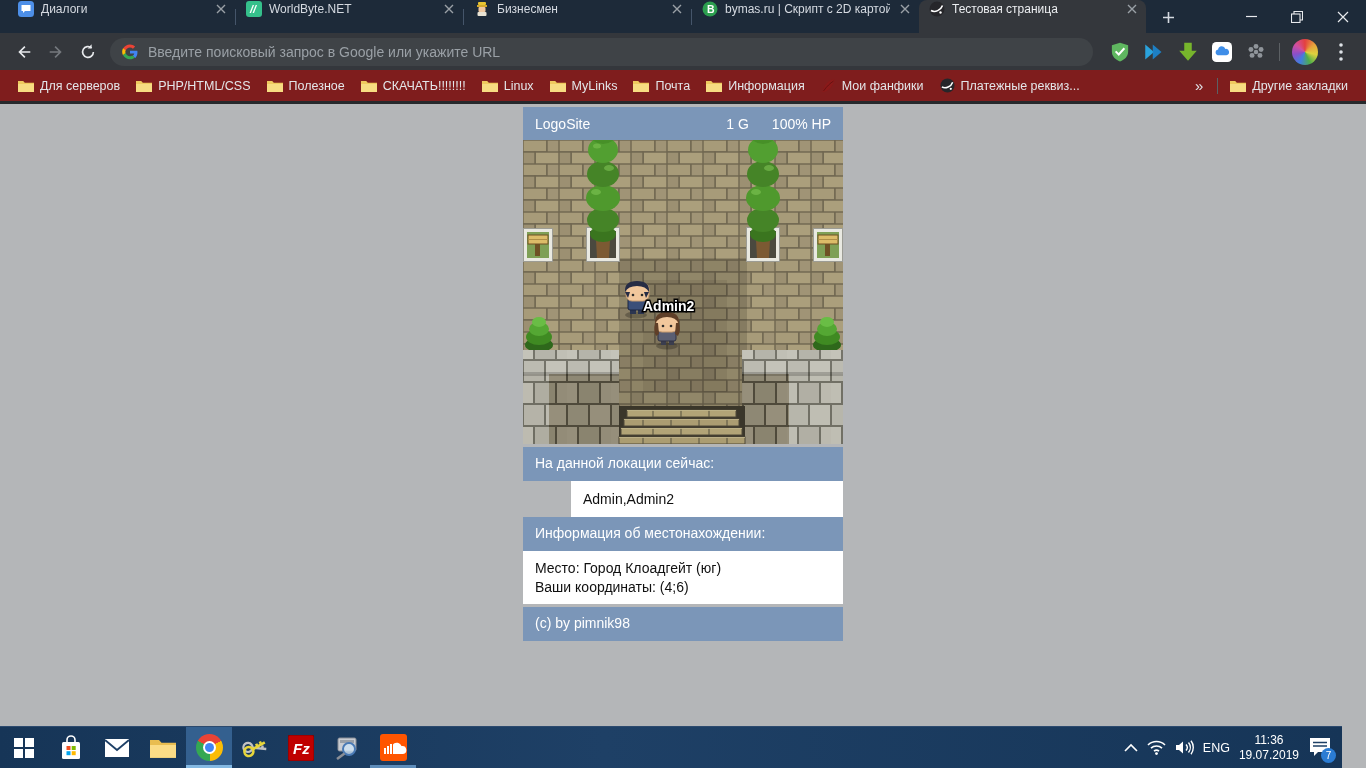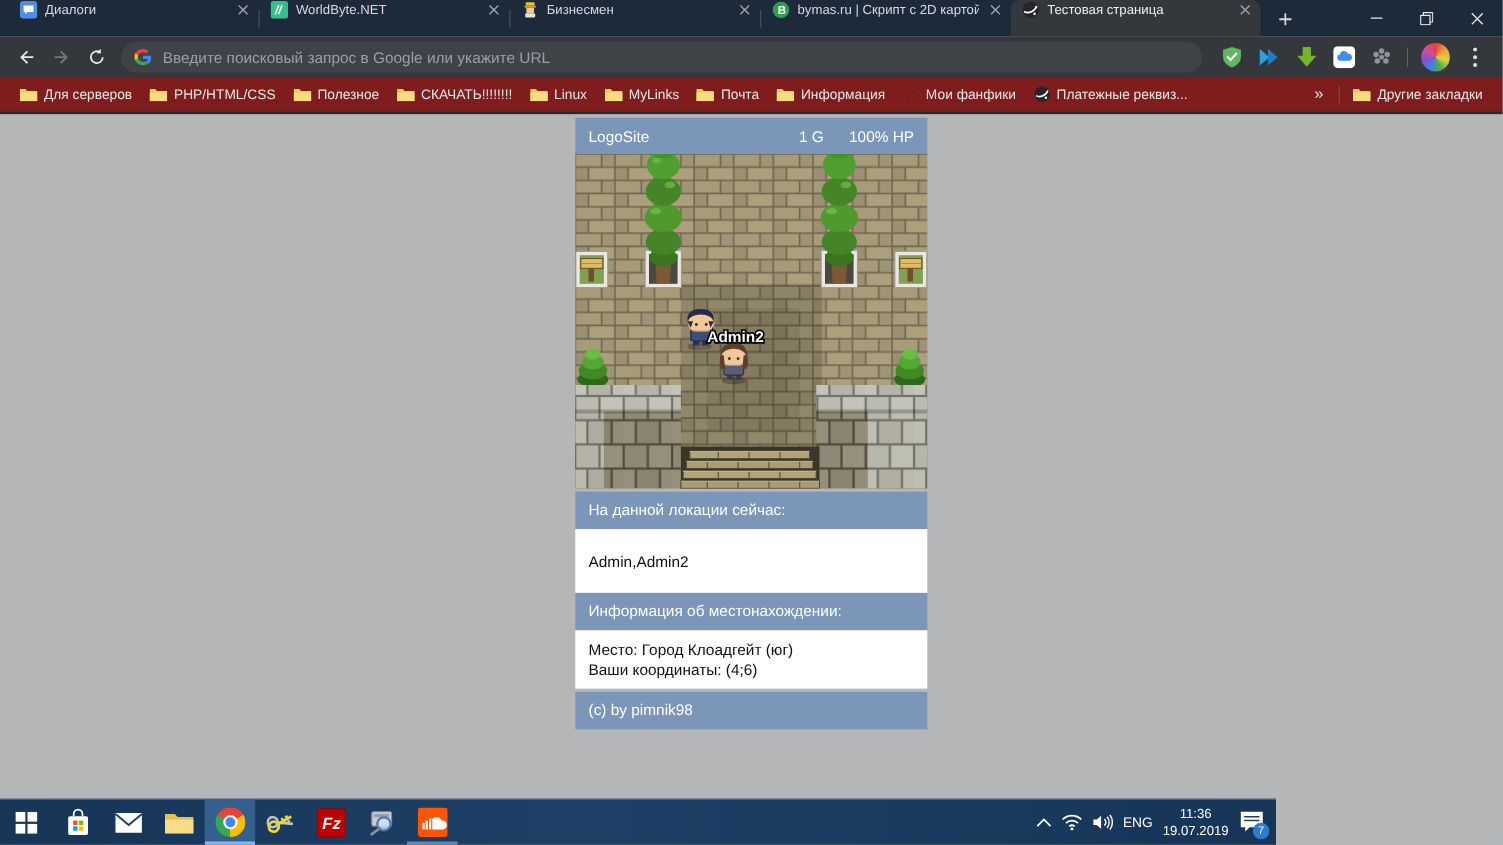--- a/index.html
+++ b/index.html
@@ -31,26 +31,26 @@
   #bm-right{margin-left:auto;display:flex;align-items:center;}
   .bm-ovf{color:#dfe3e8;font-size:15px;padding:0 10px;}
   .bm-div{width:1px;height:16px;background:#5c6064;margin:0 4px;}
   #divider{position:absolute;left:0;top:101px;width:1366px;height:3px;background:#26282b;}
   
   #page{position:absolute;left:0;top:104px;width:1366px;height:622px;background:#b4b6b8;}
   #content{position:absolute;left:523px;top:3px;width:320px;}
   .g-bar{background:#7b96b8;color:#fff;font-size:14px;padding:8px 12px;box-sizing:border-box;height:34px;}
   #g-header{background:#7b96b8;color:#fff;font-size:14px;height:33px;display:flex;align-items:center;padding:0 12px;}
   #g-header .right{margin-left:auto;display:flex;gap:23px;}
-  .g-white1{background:#fff;height:58px;display:flex;align-items:center;padding:0 12px;font-size:14px;color:#101010;}
+  .g-white1{background:#fff;height:36px;display:flex;align-items:center;padding:0 12px;font-size:14px;color:#101010;margin-left:48px;}
   .g-white2{background:#fff;height:53px;box-sizing:border-box;padding:8px 12px;font-size:14px;line-height:19px;color:#101010;}
   .gap3{height:3px;}
   #map{display:block;background:#9a8f6e;}
   
-  #taskbar{position:absolute;left:0;top:726px;width:1160px;height:42px;
+  #taskbar{position:absolute;left:0;top:726px;width:1342px;height:42px;
     background:linear-gradient(90deg,#163557 0%,#1e4066 45%,#163557 100%);border-top:1px solid #2c4a6e;box-sizing:border-box;
     display:flex;align-items:center;}
   .tb-btn{width:46px;height:41px;display:flex;align-items:center;justify-content:center;}
   .tb-btn.chrome-active{background:#34608f;box-shadow:inset 0 -3px 0 #84b9e3;}
   .tb-btn.sc-active{box-shadow:inset 0 -3px 0 #5d8cba;}
   #tray{margin-left:auto;display:flex;align-items:center;gap:9px;padding-right:10px;color:#fff;}
   #clock{font-size:12px;line-height:15px;text-align:center;}
   #lang{font-size:12.5px;}
   .chrome-icon{width:27px;height:27px;border-radius:50%;
     background:conic-gradient(from -60deg,#ea4335 0 120deg,#fbbc05 120deg 240deg,#34a853 240deg 360deg);

